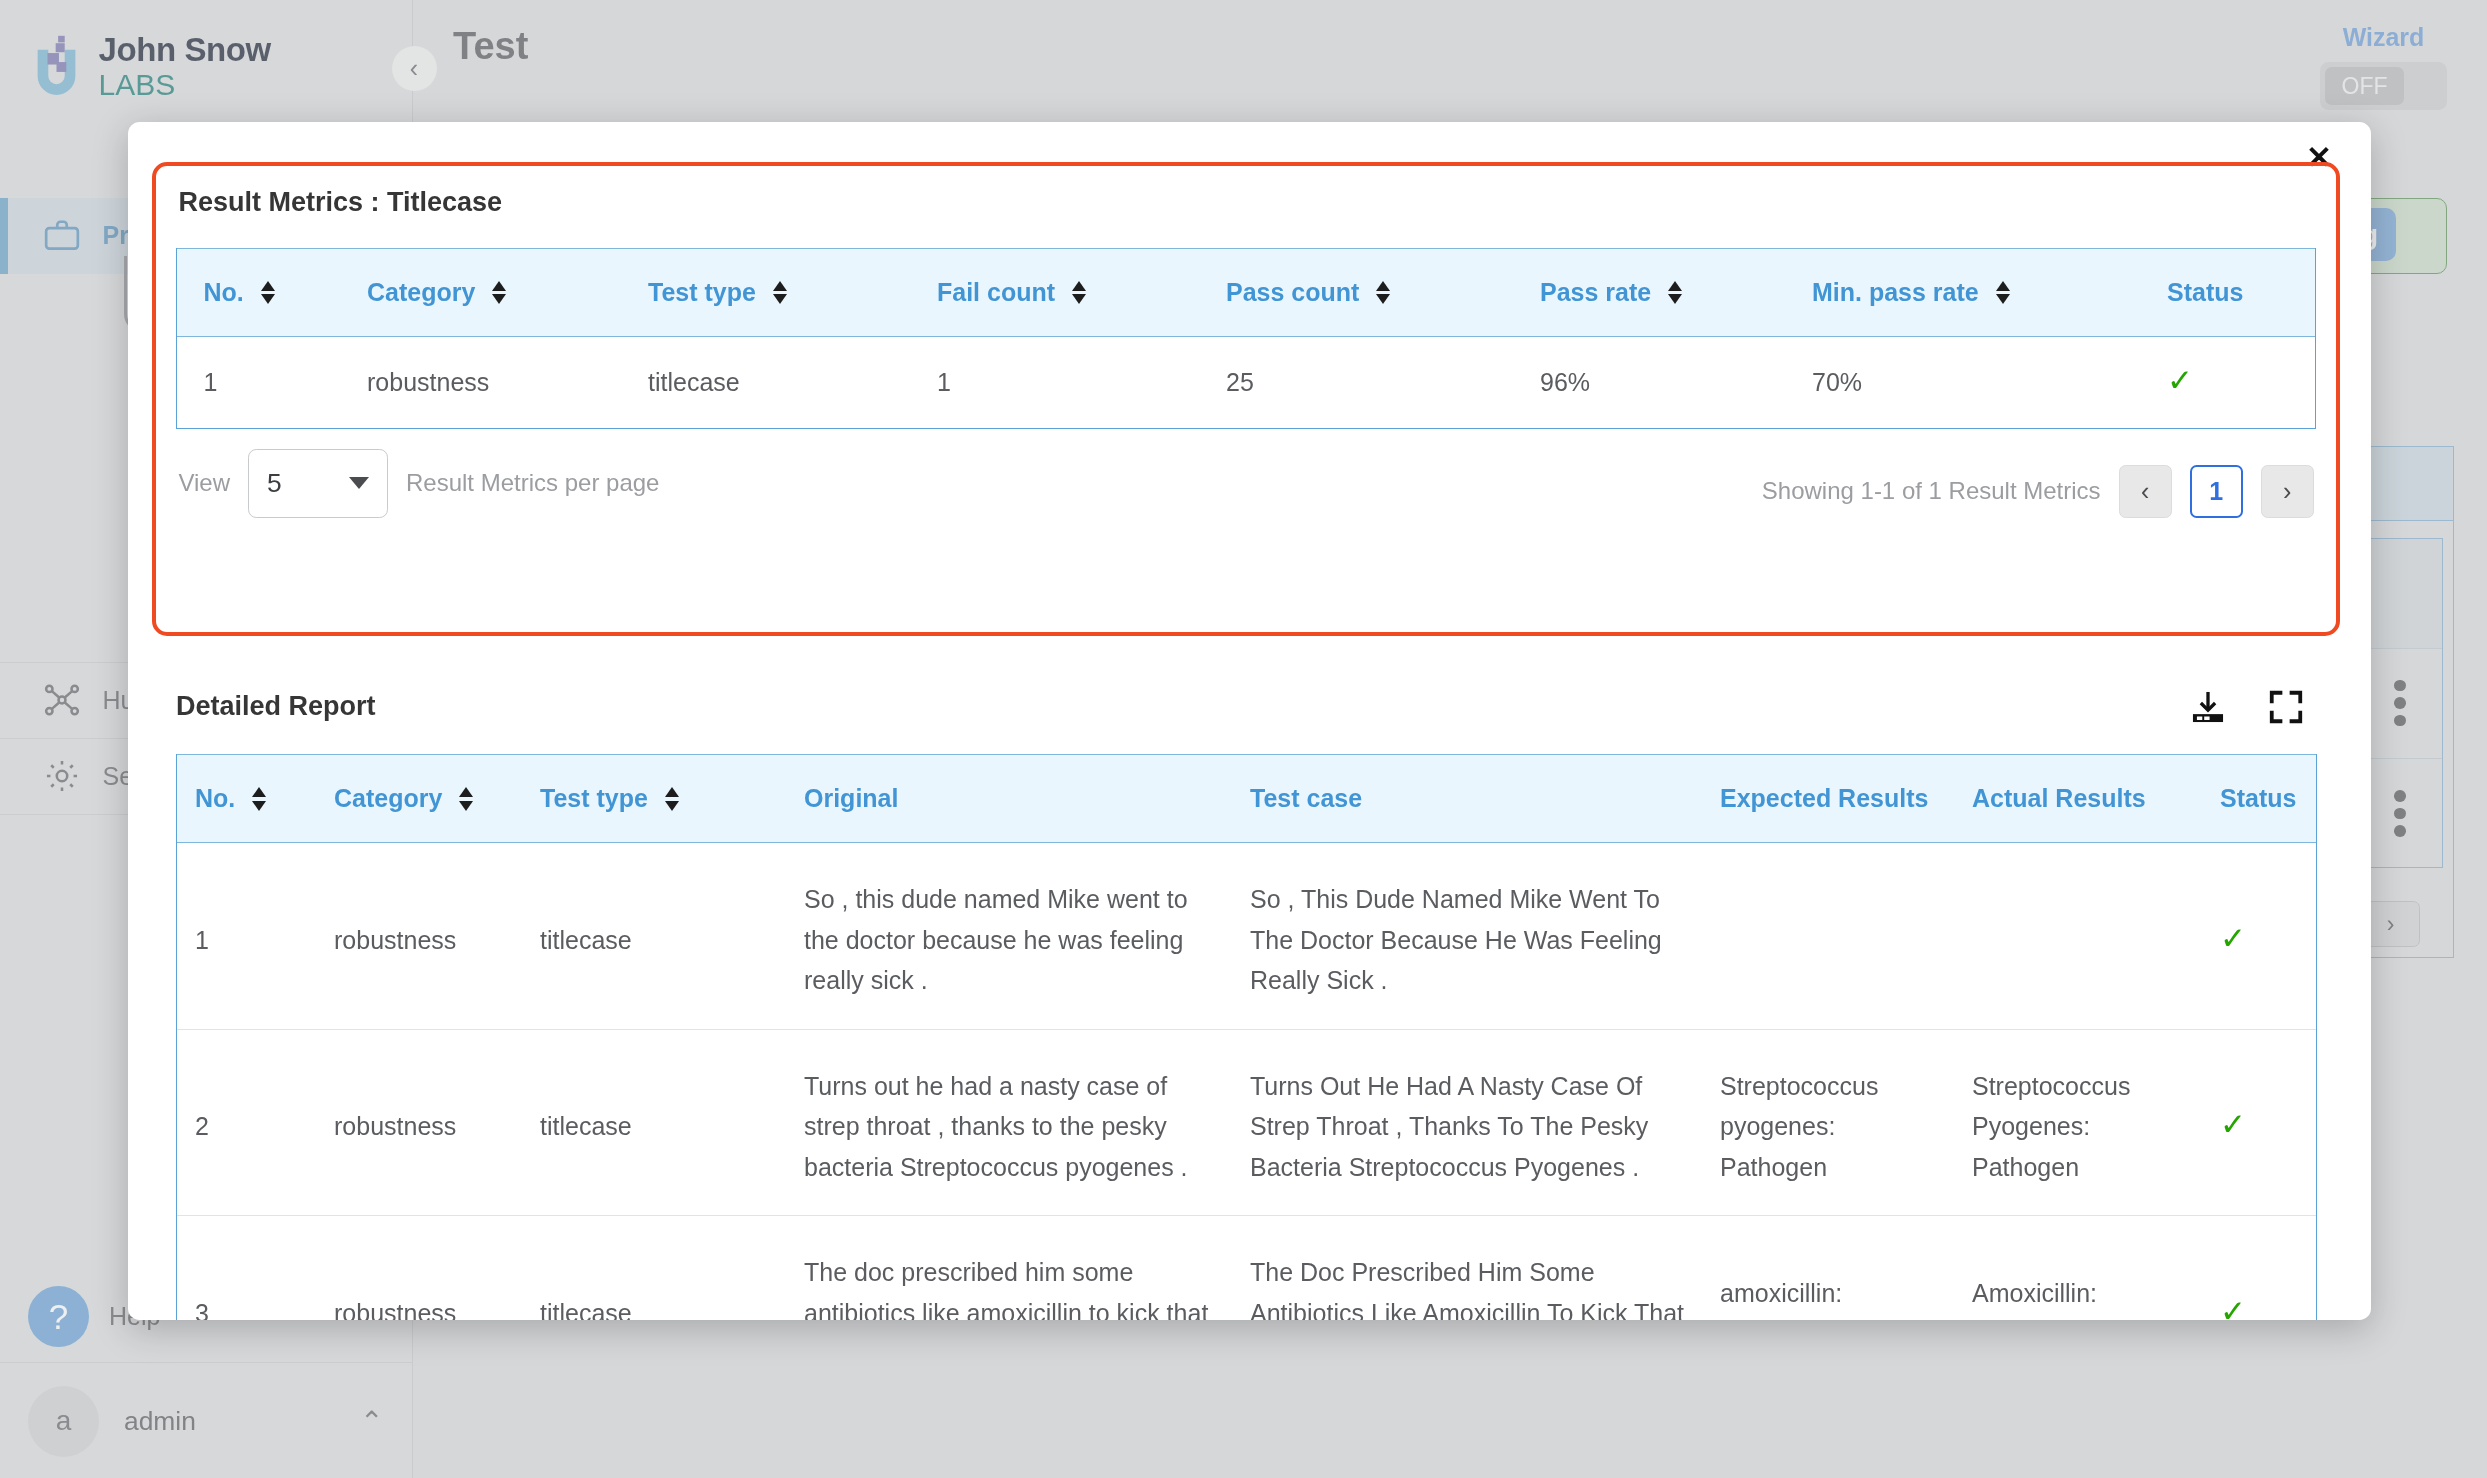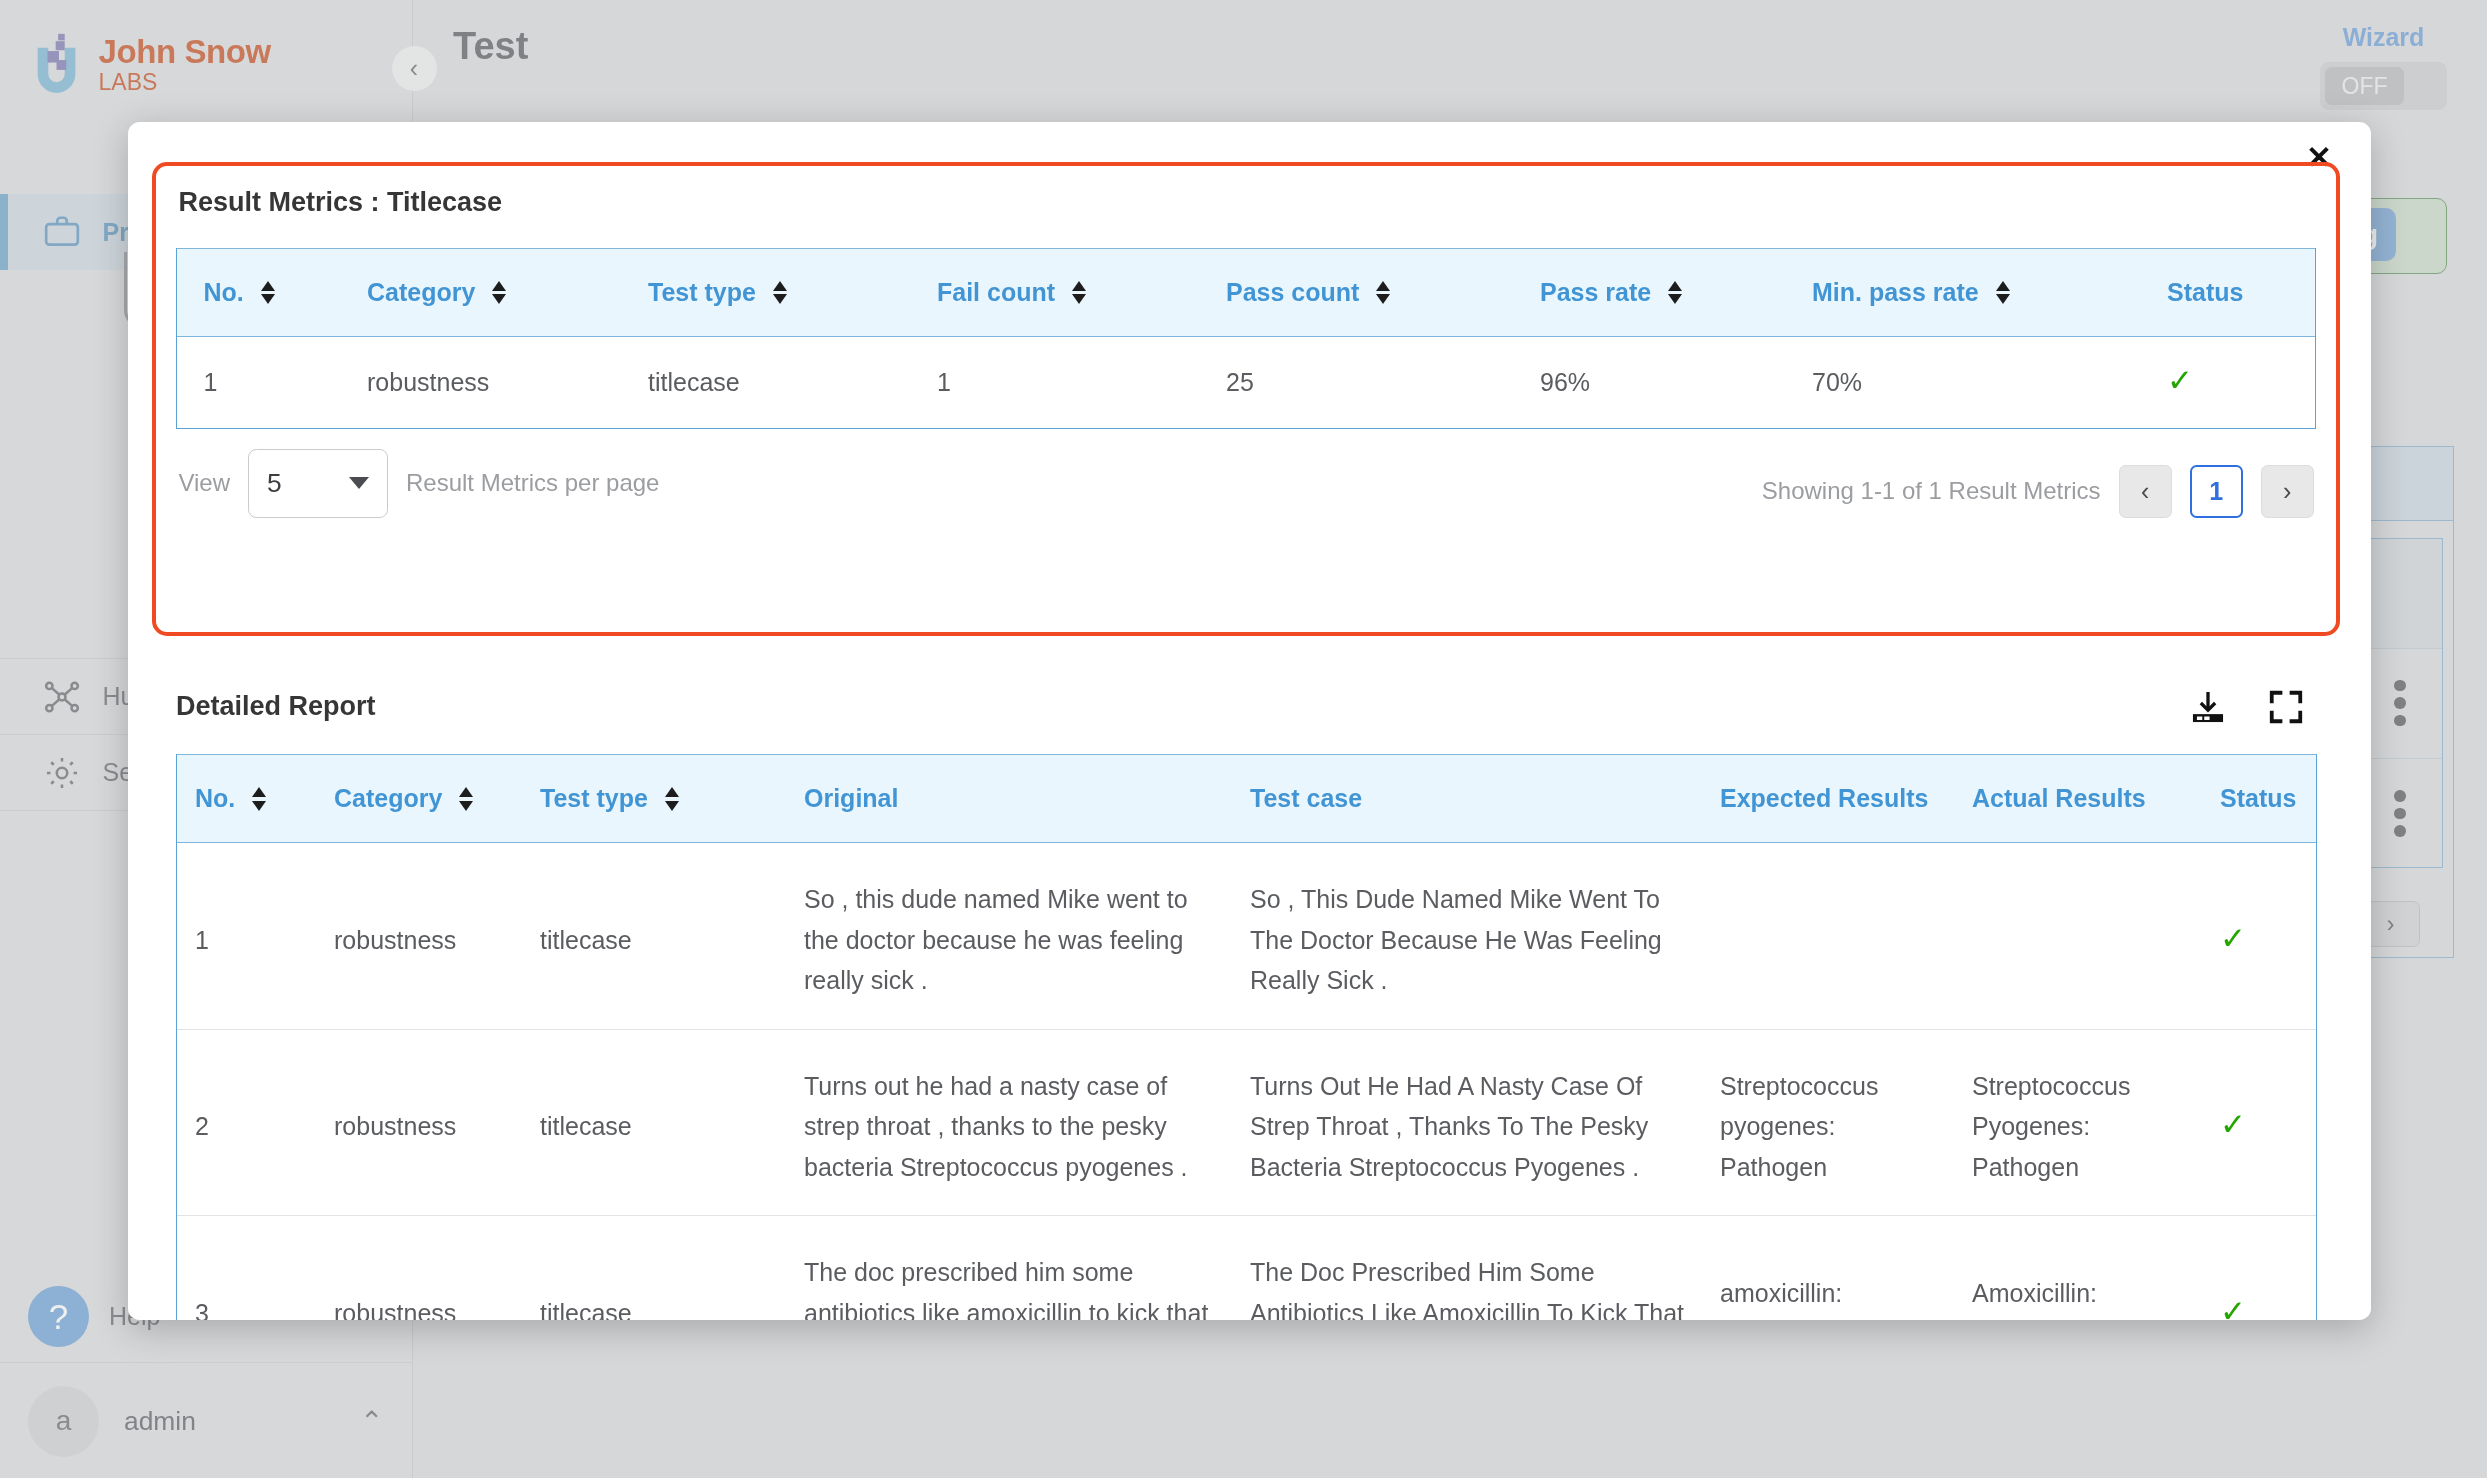--- a/index.html
+++ b/index.html
@@ -19,22 +19,22 @@
   }
 
   
   .sidebar {
     position:absolute; left:0; top:0; width:413px; height:1479px;
     background:#d8d9db;
     border-right:0.8px solid #c3c4c6;
   }
   .brand { display:flex; align-items:center; gap:16.5px; padding:33px 0 0 31px; }
   .brand-logo { width:51px; height:64px; position:relative; }
-  .brand-text-1 { font-size:33px; font-weight:bold; color:#c2410c; line-height:1.05; letter-spacing:-0.4px;}
-  .brand-text-2 { font-size:23px; color:#c2410c; line-height:1.1; }
+  .brand-text-1 { font-size:33px; font-weight:bold; color:#0f172a; line-height:1.05; letter-spacing:-0.4px;}
+  .brand-text-2 { font-size:30px; color:#0f766e; line-height:1.1; }
 
   .side-nav-item {
     display:flex; align-items:center; gap:21.5px;
     height:76px; padding-left:43px;
     font-size:25px; color:#5c5e62;
   }
   .side-nav-item.active {
     background:#c9d5dd;
     border-left:8.3px solid #5e9cc4;
     padding-left:35px;

